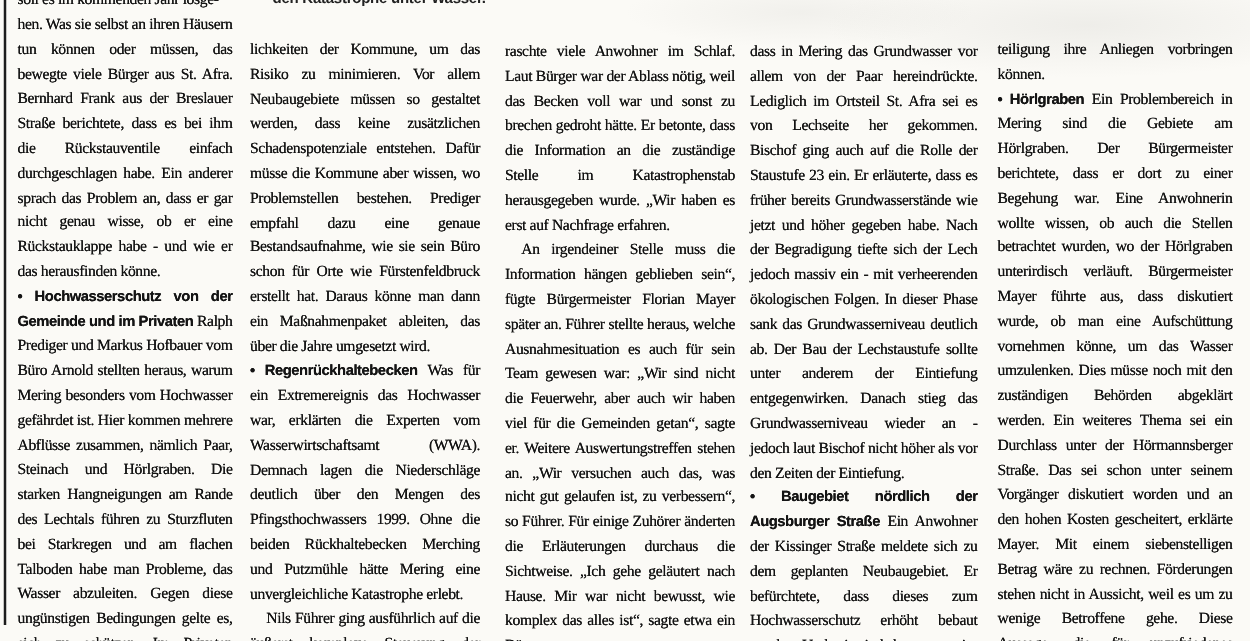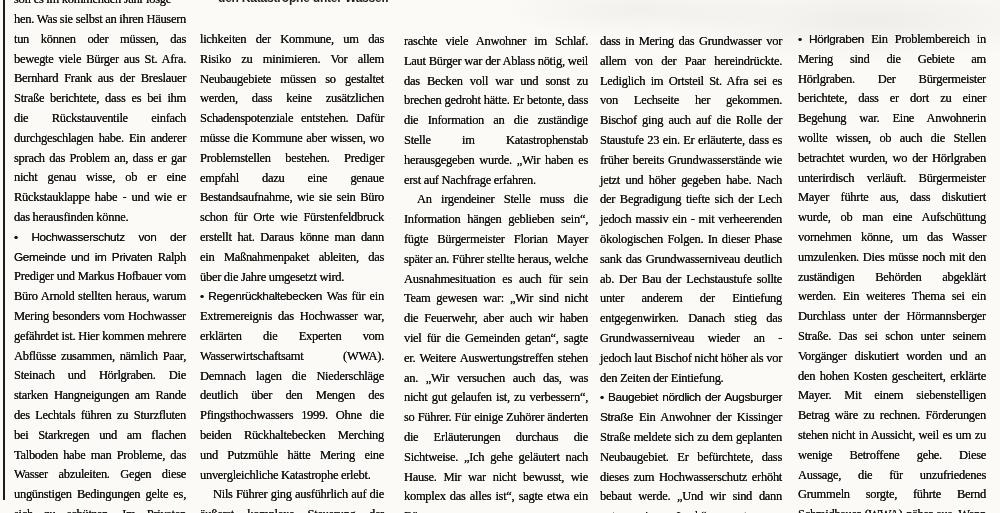--- a/index.html
+++ b/index.html
@@ -20,21 +20,21 @@
     position:absolute;
     font-size:12.5px;line-height:19.8px;
     letter-spacing:-.3px;
     text-align:justify;
     text-shadow:0 0 .45px currentColor;
     hyphens:auto;-webkit-hyphens:auto;
   }
   .col p{margin:0;padding:0;}
   .lead{
     font-family:"Liberation Sans","DejaVu Sans",sans-serif;
-    font-weight:400;font-size:11.8px;letter-spacing:-.35px;
+    font-weight:700;font-size:11.8px;letter-spacing:-.35px;
   }
   .lead::after{content:" ";}
   .ind{text-indent:13px;}
   .cutline{height:10px;overflow:hidden;white-space:nowrap;}
   .cutline span{display:block;margin-top:-10px;}
   .caption-clip{
     position:absolute;left:218px;top:0;width:230px;height:5px;overflow:hidden;
   }
   .caption-clip span{
     display:block;margin-top:-9px;
@@ -72,16 +72,17 @@
     <p class="ind">An irgendeiner Stelle muss die Information hängen geblieben sein“, fügte Bürgermeister Florian Mayer später an. Führer stellte heraus, welche Ausnahmesituation es auch für sein Team gewesen war: „Wir sind nicht die Feuerwehr, aber auch wir haben viel für die Gemeinden getan“, sagte er. Weitere Auswertungstreffen stehen an. „Wir versuchen auch das, was nicht gut gelaufen ist, zu verbessern“, so Führer. Für einige Zuhörer änderten die Erläuterungen durchaus die Sichtweise. „Ich gehe geläutert nach Hause. Mir war nicht bewusst, wie komplex das alles ist“, sagte etwa ein Bürger.</p>
 
   </div>
 
   <div class="col" style="left:600px;top:32px;width:182px;">
     <p>dass in Mering das Grundwasser vor allem von der Paar hereindrückte. Lediglich im Ortsteil St. Afra sei es von Lechseite her gekommen. Bischof ging auch auf die Rolle der Staustufe 23 ein. Er erläuterte, dass es früher bereits Grundwasserstände wie jetzt und höher gegeben habe. Nach der Begradigung tiefte sich der Lech jedoch massiv ein - mit verheerenden ökologischen Folgen. In dieser Phase sank das Grundwasserniveau deutlich ab. Der Bau der Lechstaustufe sollte unter anderem der Eintiefung entgegenwirken. Danach stieg das Grundwasserniveau wieder an - jedoch laut Bischof nicht höher als vor den Zeiten der Eintiefung.</p>
     <p><b class="lead">• Baugebiet nördlich der Augsburger Straße</b><span>Ein Anwohner der Kissinger Straße meldete sich zu dem geplanten Neubaugebiet. Er befürchtete, dass dieses zum Hochwasserschutz erhöht bebaut werde. „Und wir sind dann unten im Loch“, sagte er. Bürgermeister Mayer erklärte, dass die Planung noch nicht so weit sei. Aber das Wasserwirtschaftsamt werde im Verfahren eingebunden und auch die Bürger werden bei der Öffentlichkeitsbe-</span></p>
   </div>
 
   <div class="col" style="left:798px;top:30px;width:188px;">
+    <p>teiligung ihre Anliegen vorbringen können.</p>
     <p><b class="lead">• Hörlgraben</b><span>Ein Problembereich in Mering sind die Gebiete am Hörlgraben. Der Bürgermeister berichtete, dass er dort zu einer Begehung war. Eine Anwohnerin wollte wissen, ob auch die Stellen betrachtet wurden, wo der Hörlgraben unterirdisch verläuft. Bürgermeister Mayer führte aus, dass diskutiert wurde, ob man eine Aufschüttung vornehmen könne, um das Wasser umzulenken. Dies müsse noch mit den zuständigen Behörden abgeklärt werden. Ein weiteres Thema sei ein Durchlass unter der Hörmannsberger Straße. Das sei schon unter seinem Vorgänger diskutiert worden und an den hohen Kosten gescheitert, erklärte Mayer. Mit einem siebenstelligen Betrag wäre zu rechnen. Förderungen stehen nicht in Aussicht, weil es um zu wenige Betroffene gehe. Diese Aussage, die für unzufriedenes Grummeln sorgte, führte Bernd Schmidbauer (WWA) näher aus. Wenn eine Hochwasserschutzmaßnahme ein Vielfaches dessen koste, was für den Eigenschutz der Gebäude nötig wäre, dann sei die Wirtschaftlichkeit nicht gegeben.</span></p>
   </div>
 
 </div>
 
 </body></html>

